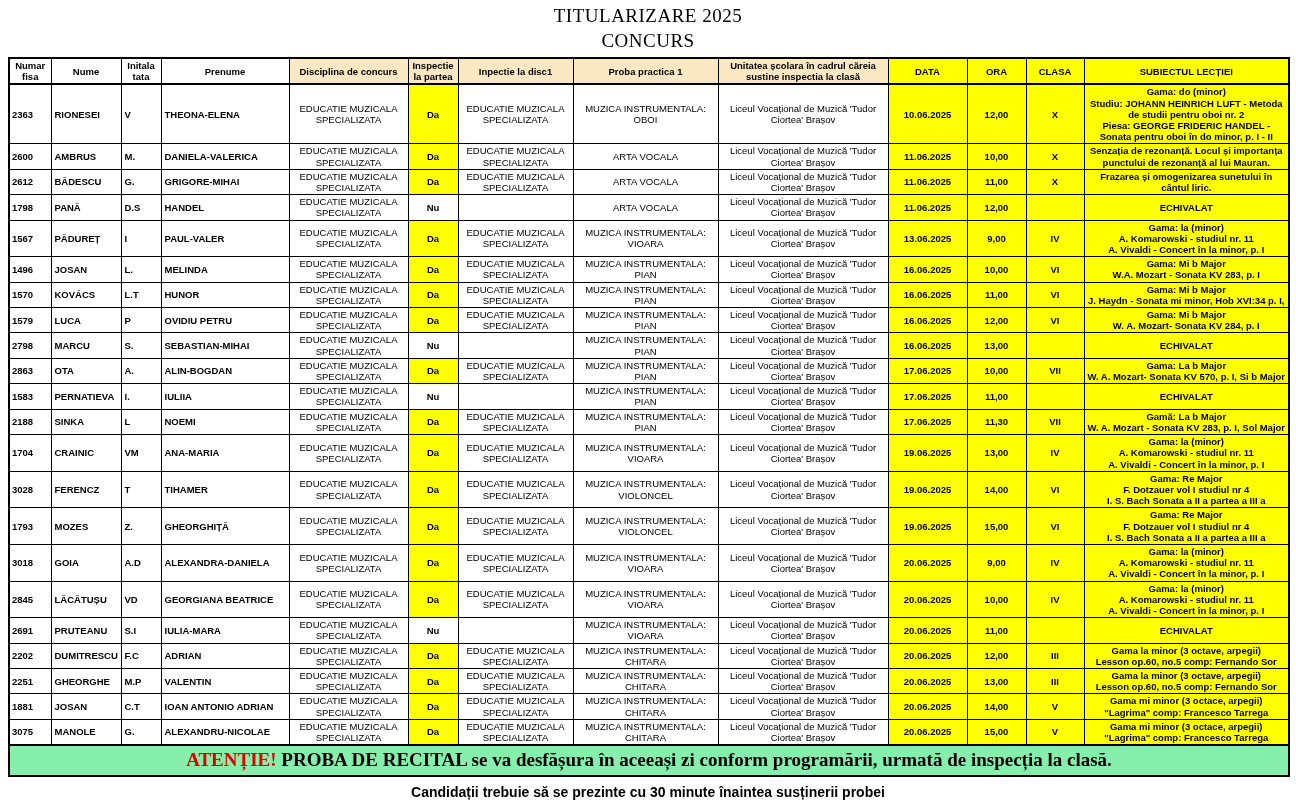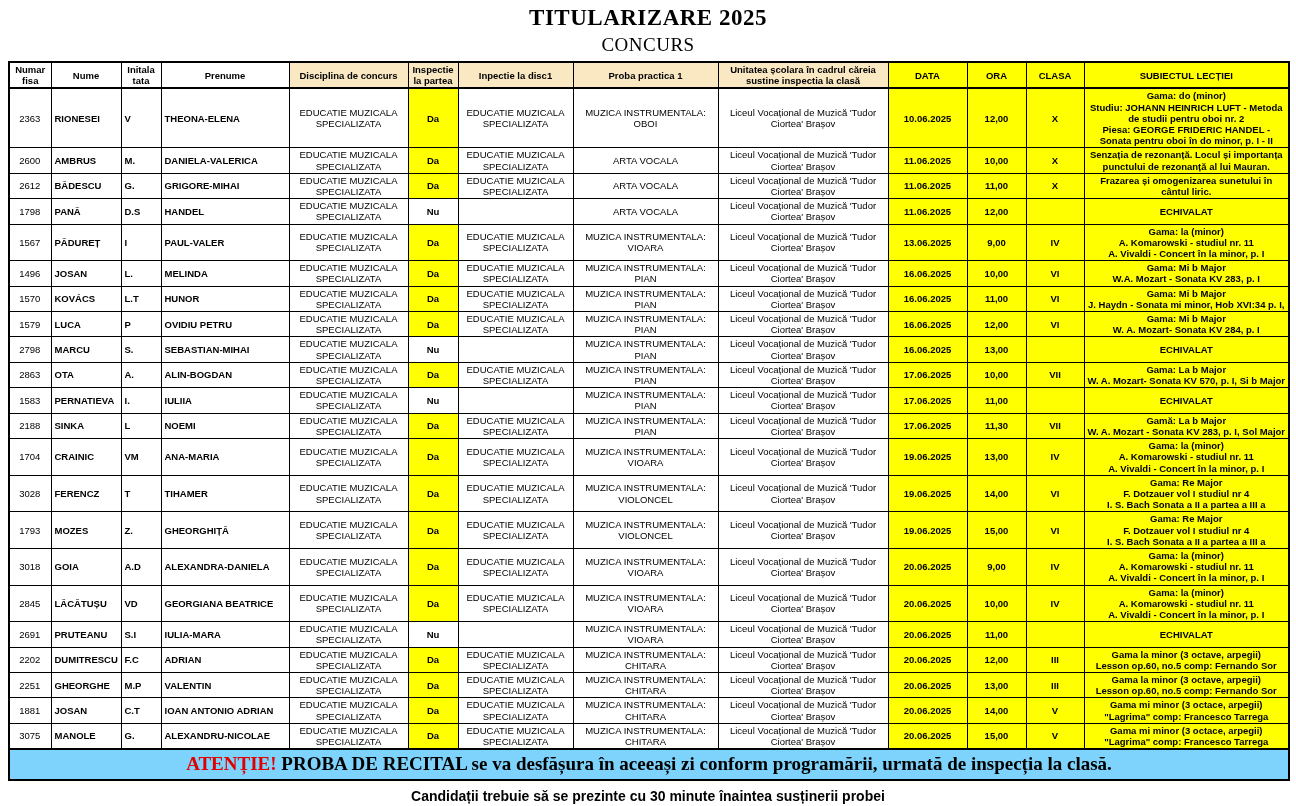--- a/index.html
+++ b/index.html
@@ -1,32 +1,32 @@
 <!DOCTYPE html>
 <html style="--yellow: #FFFF00; --tan: #FAE8C3; --red: #E00000;"><head>
 <meta charset="utf-8">
 <style>
   html,body{margin:0;padding:0;background:#fff;}
   body{width:1296px;height:806px;color:#000;font-family:"Liberation Sans",sans-serif;overflow:hidden;}
-  .title{ text-align:center;font-family:"Liberation Serif",serif;font-size:23px;font-weight:700;padding-top:5px;letter-spacing:.5px;}
+  .title{ text-align:center;font-family:"Liberation Serif",serif;font-size:19px;font-weight:400;padding-top:5px;letter-spacing:.5px;}
   .subtitle{text-align:center;font-family:"Liberation Serif",serif;font-size:19px;margin-top:3px;letter-spacing:.5px;}
   table{border-collapse:collapse;table-layout:fixed;width:1280px;margin:5px 0 0 8px;border:2px solid #000;}
   th,td{border:1px solid #000;font-size:9.5px;line-height:1.18;padding:1px 2px;vertical-align:middle;overflow:hidden;word-wrap:break-word;}
   th{font-weight:bold;text-align:center;border-bottom:2px solid #000;font-size:9.5px;}
   .h-white{background:#fff;}
   .h-tan{background:var(--tan,#FAE8C3);}
   .h-yellow{background:var(--yellow,#FFFF00);}
-  .c-numar{text-align:center;padding-right:3px;}
+  .c-numar{text-align:left;padding-right:3px;font-weight:bold;}
   .c-nume,.c-initiala,.c-prenume{text-align:left;font-weight:bold;padding-left:3px;}
   .c-disciplina,.c-inspectie_disc,.c-proba,.c-unitate{text-align:center;}
   .c-inspectie{text-align:center;font-weight:bold;margin-left:32px;}
   .c-inspectie.yes{background:var(--yellow,#FFFF00);}
   .c-data,.c-ora,.c-clasa,.c-subiect{text-align:center;font-weight:bold;background:var(--yellow,#FFFF00);}
   .c-subiect{white-space:pre-line;}
-  .attention-cell{border-top:2px solid #000;text-align:center;font-family:"Liberation Serif",serif;font-weight:bold;font-size:19px;padding:3px 2px;background:#7dd3fc;}
+  .attention-cell{border-top:2px solid #000;text-align:center;font-family:"Liberation Serif",serif;font-weight:bold;font-size:19px;padding:3px 2px;background:#86efac;}
   .attention-label{color:var(--red,#E00000);}
   .note{ text-align:center;font-weight:bold;font-size:14px;margin-top:7px;font-family:"Liberation Sans",sans-serif;}
 </style>
 </head>
 <body>
 
 <div class="title">TITULARIZARE 2025</div>
 <div class="subtitle">CONCURS</div>
 
 <table>

